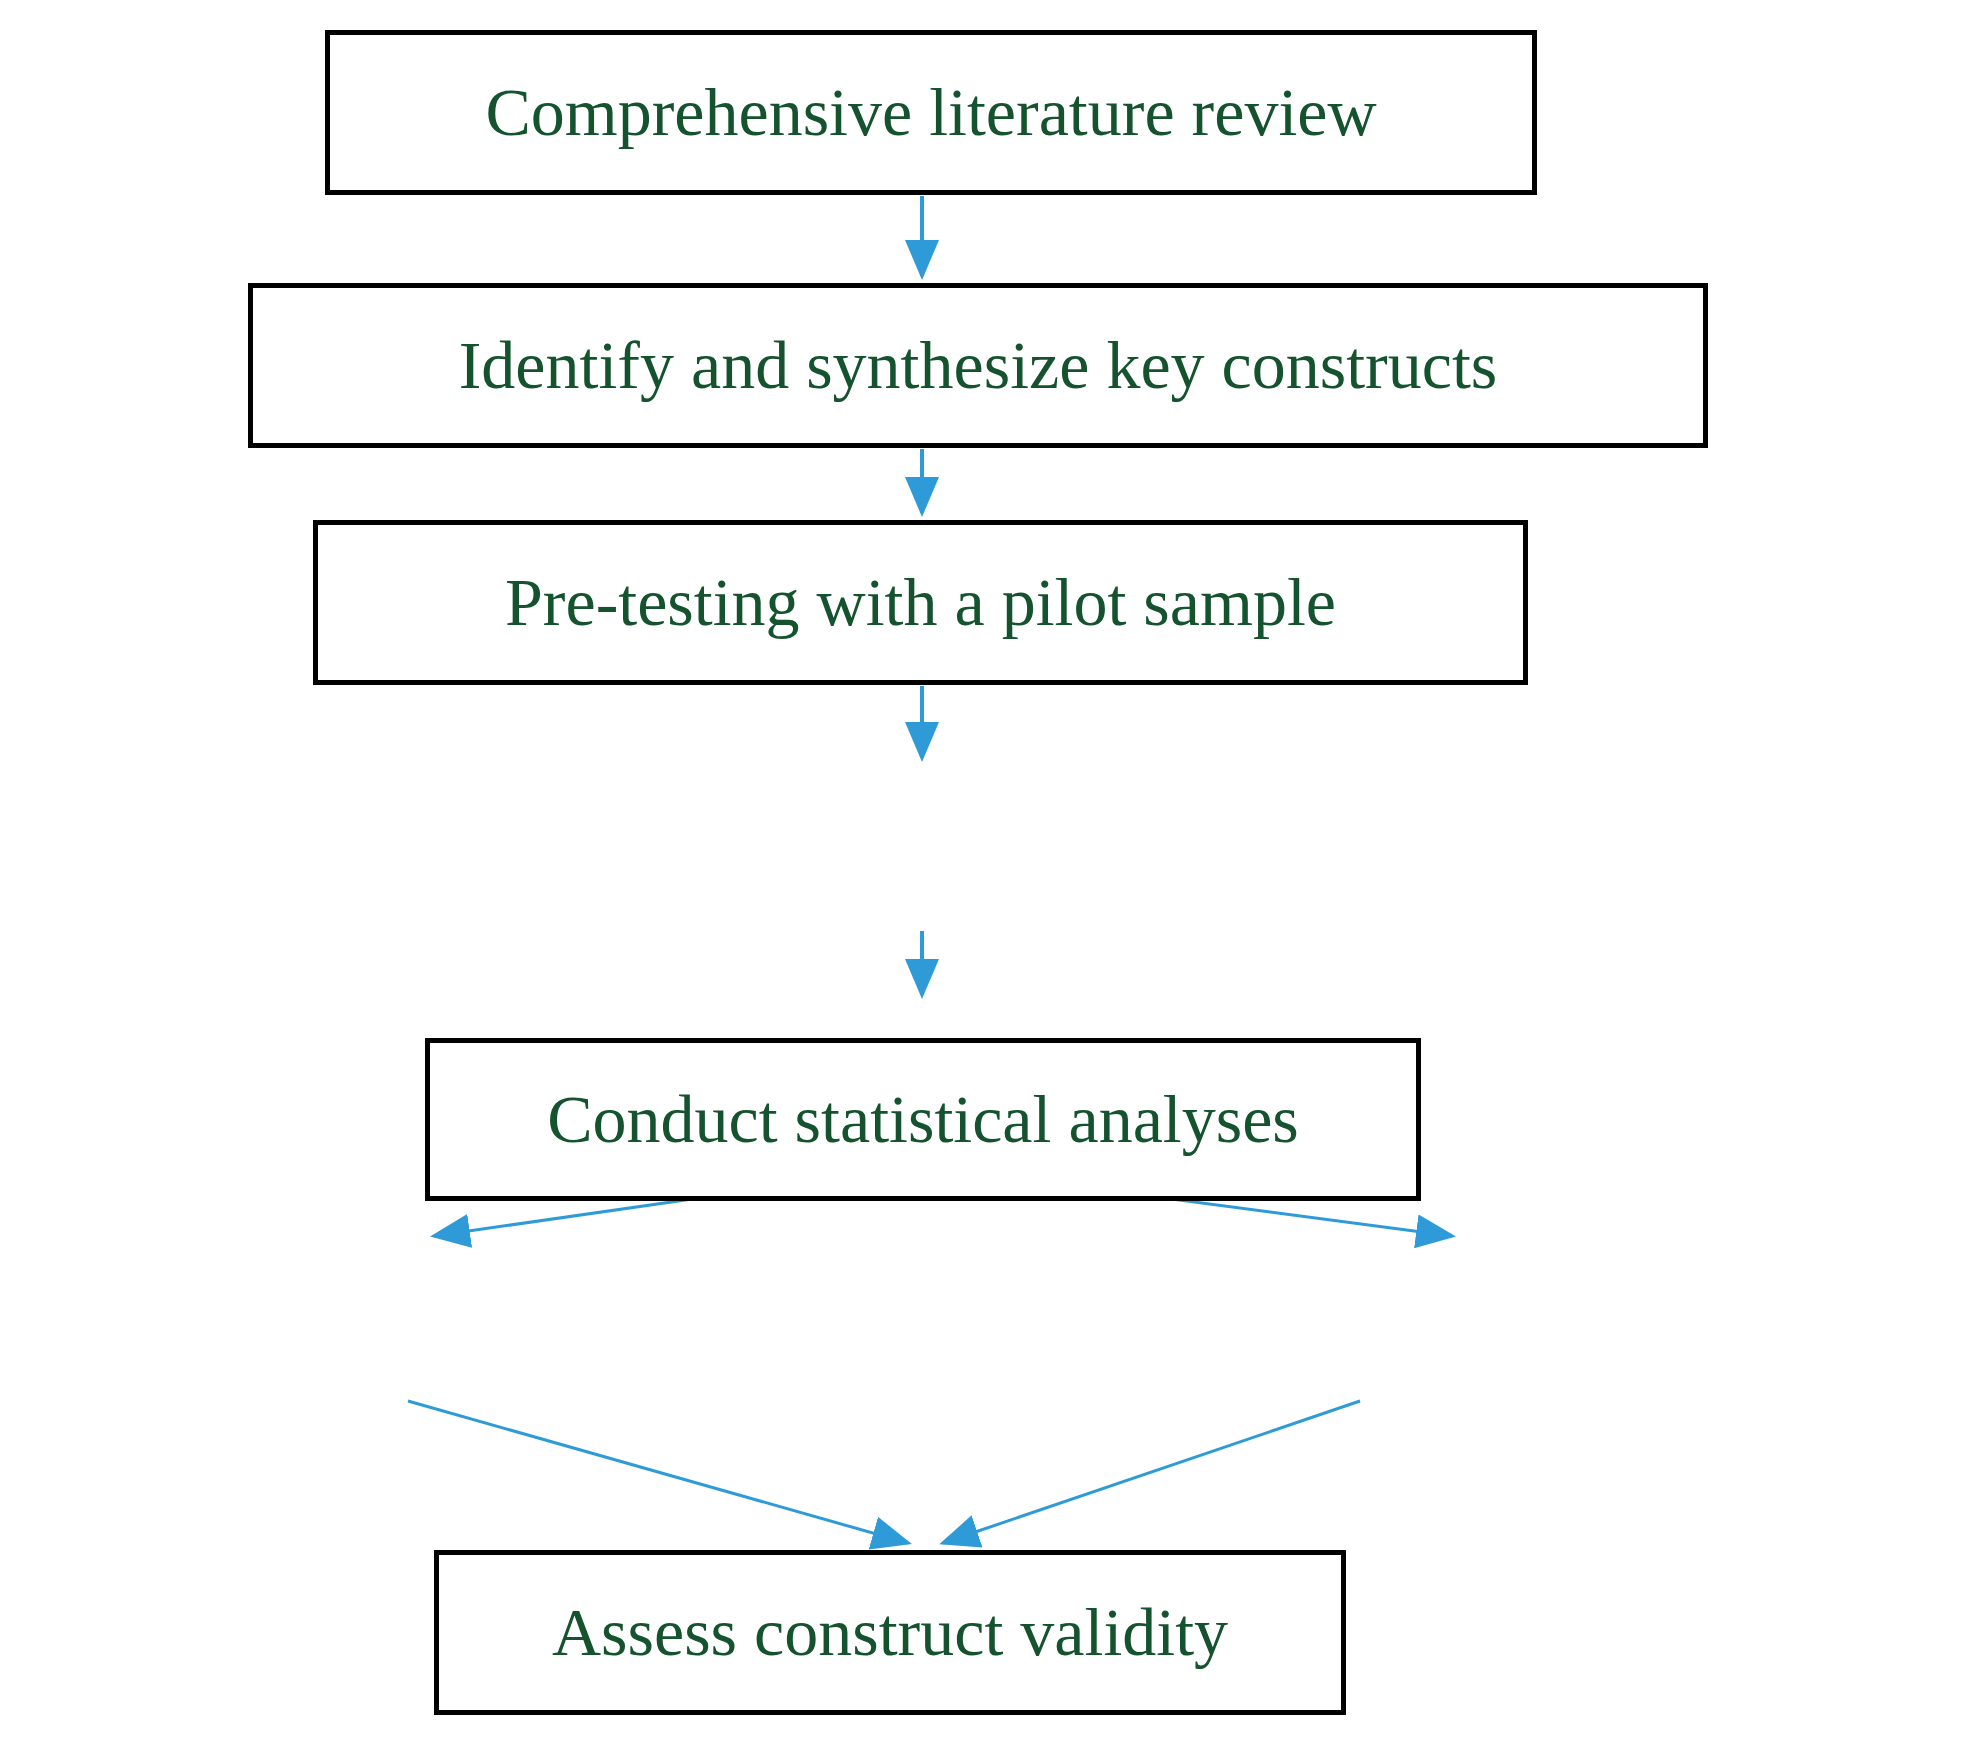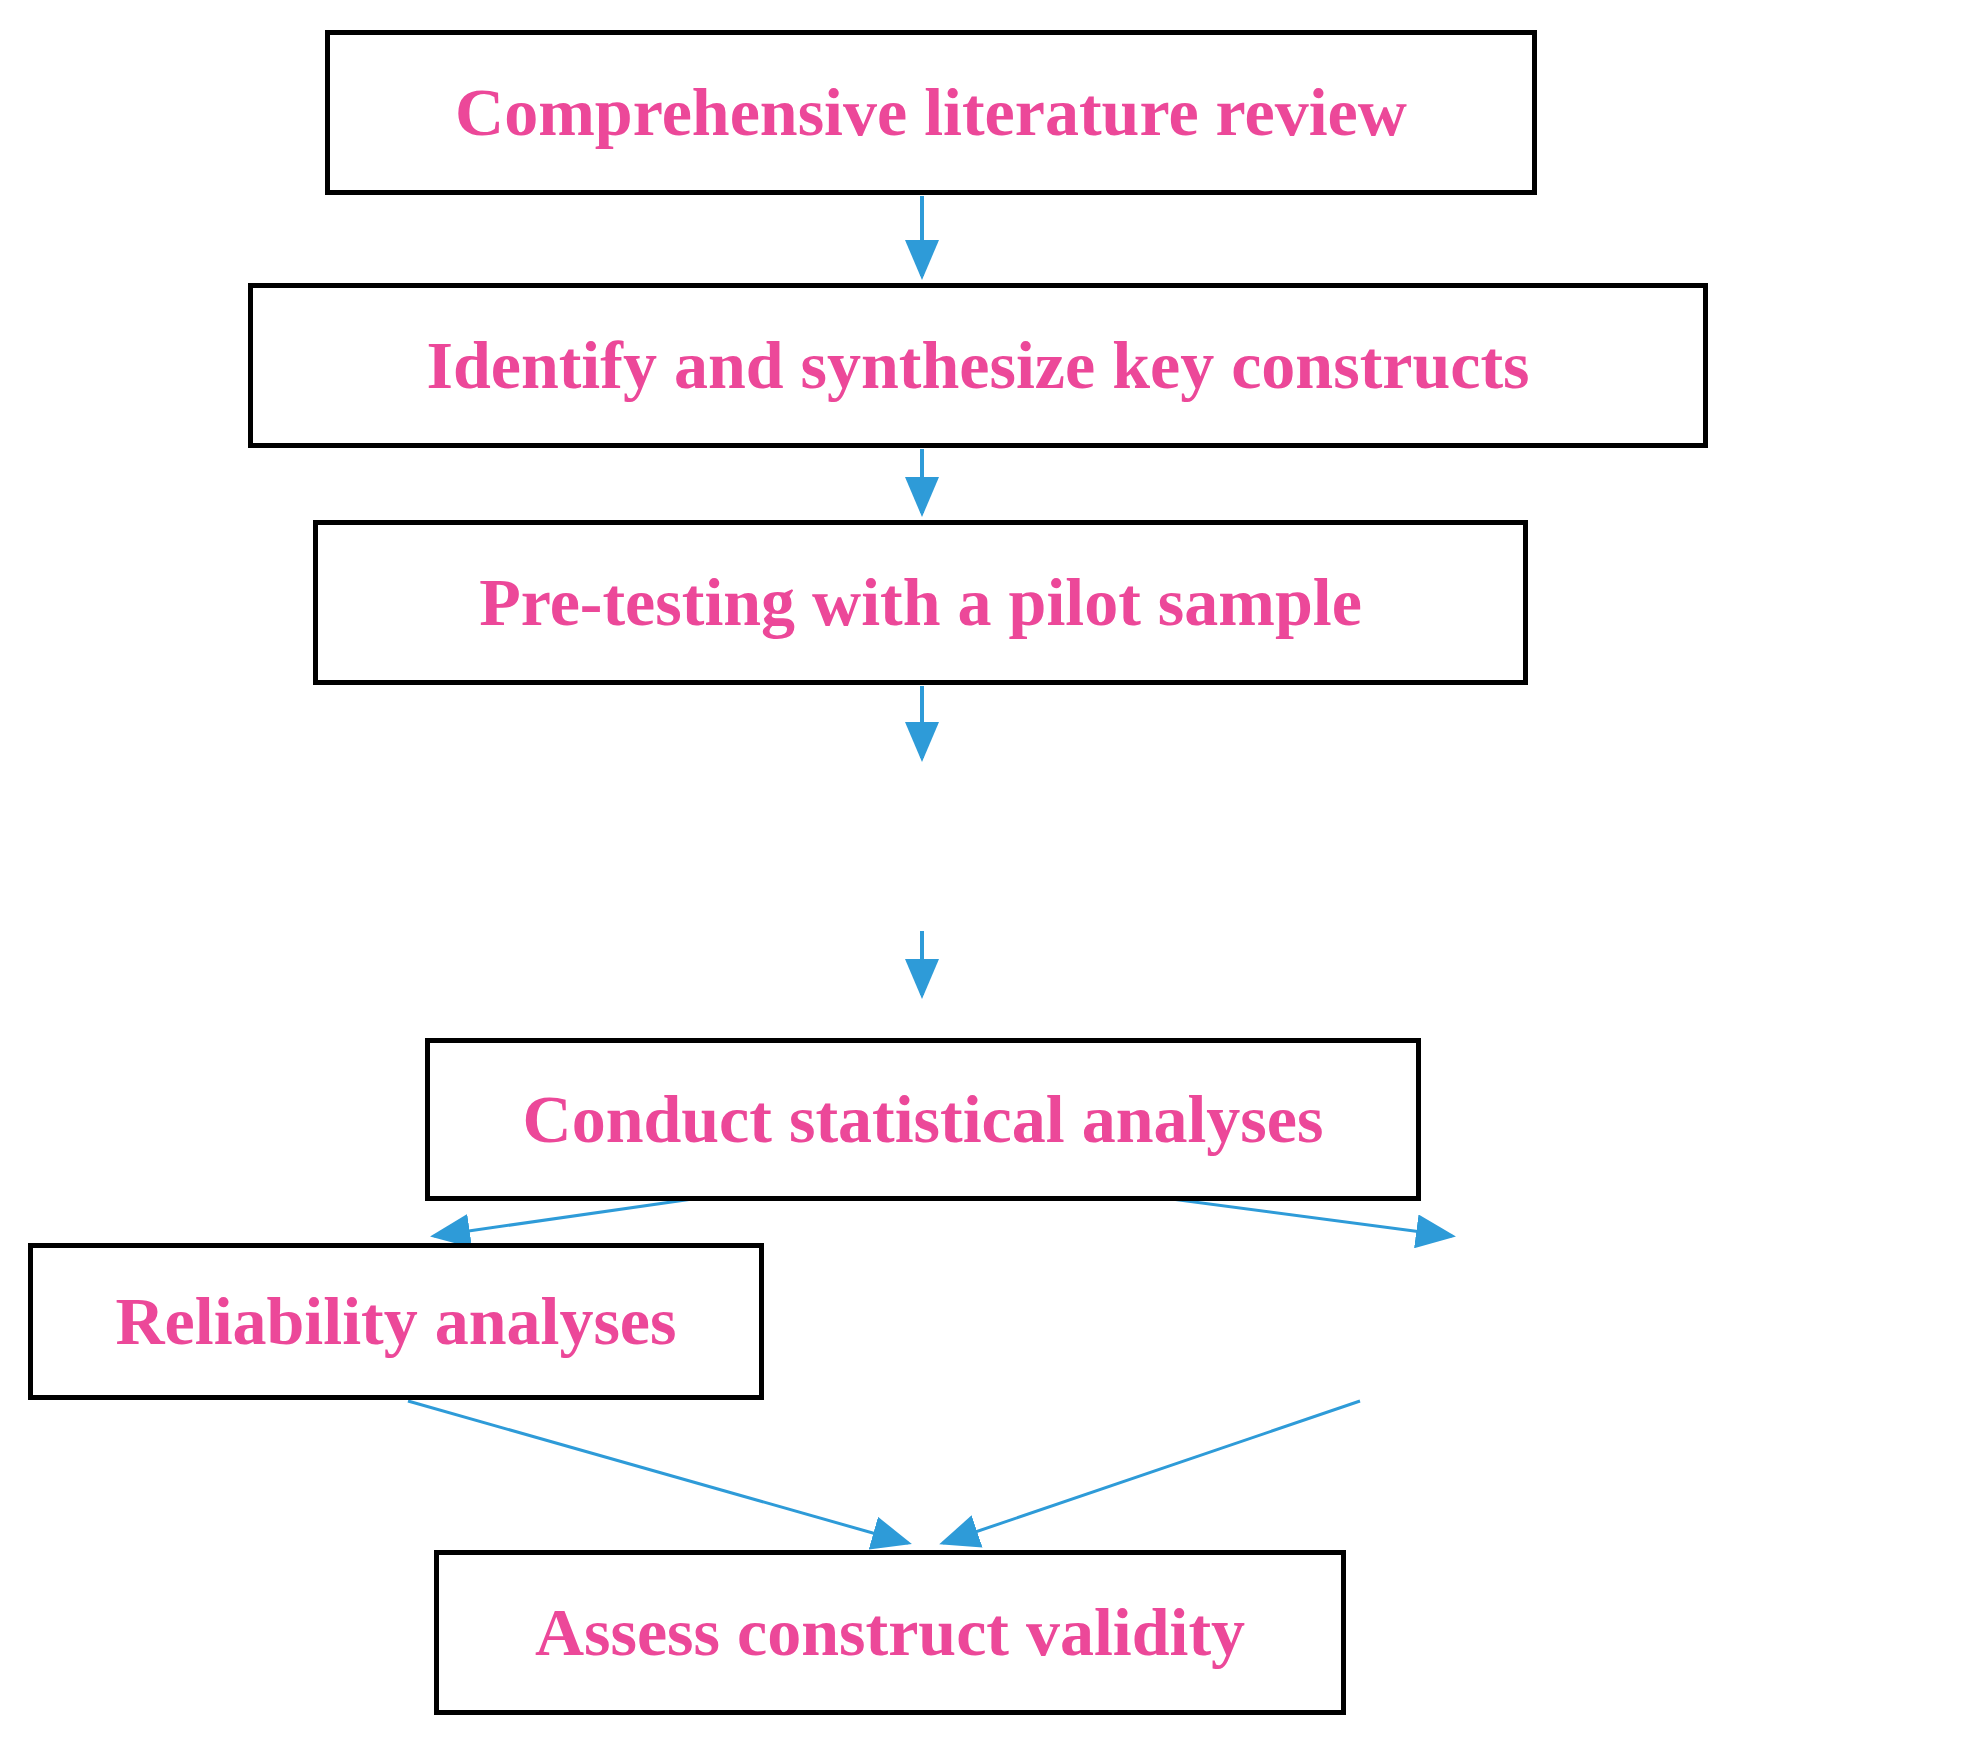--- a/index.html
+++ b/index.html
@@ -21,30 +21,29 @@
     top: 0;
     width: 1984px;
     height: 1742px;
     z-index: 1;
   }
   .node {
     position: absolute;
     box-sizing: border-box;
     border: 5px solid #000000;
     background: #ffffff;
-    color: #ec4899;
+    color: #14532d;
     display: flex;
     align-items: center;
     justify-content: center;
     text-align: right;
     font-size: 68px;
     line-height: 1.1;
     white-space: nowrap;
     z-index: 2;
-    font-weight: bold;
   }
   
   .n1 { left: 325px;  top: 30px;   width: 1212px; height: 165px; }
   .n2 { left: 248px;  top: 283px;  width: 1460px; height: 165px; }
   .n3 { left: 313px;  top: 520px;  width: 1215px; height: 165px; }
   .n4 { left: 244px;  top: 765px;  width: 1364px; height: 165px; }
   .n5 { left: 425px;  top: 1002px; width: 996px;  height: 163px; margin-top: 36px; }
   .n6 { left: 28px;   top: 1243px; width: 736px;  height: 157px; }
   .n7 { left: 990px;  top: 1243px; width: 965px;  height: 157px; }
   .n8 { left: 434px;  top: 1550px; width: 912px;  height: 165px; }
@@ -80,18 +79,17 @@
 
   <div class="node n1">Comprehensive literature review</div>
 
   <div class="node n2">Identify and synthesize key constructs</div>
 
   <div class="node n3">Pre-testing with a pilot sample</div>
 
 
   <div class="node n5">Conduct statistical analyses</div>
 
-  <div class="node n6">Reliability analyses</div>
 
 
   <div class="node n8">Assess construct validity</div>
 
 </div>
 
 </body></html>

